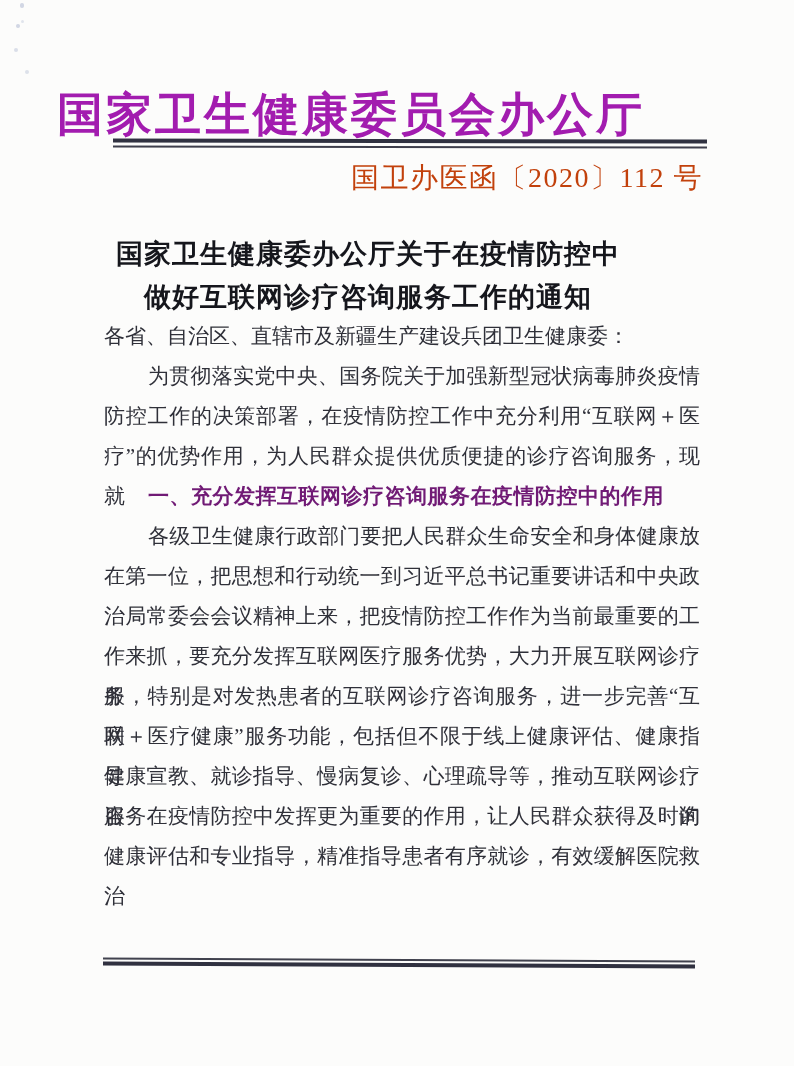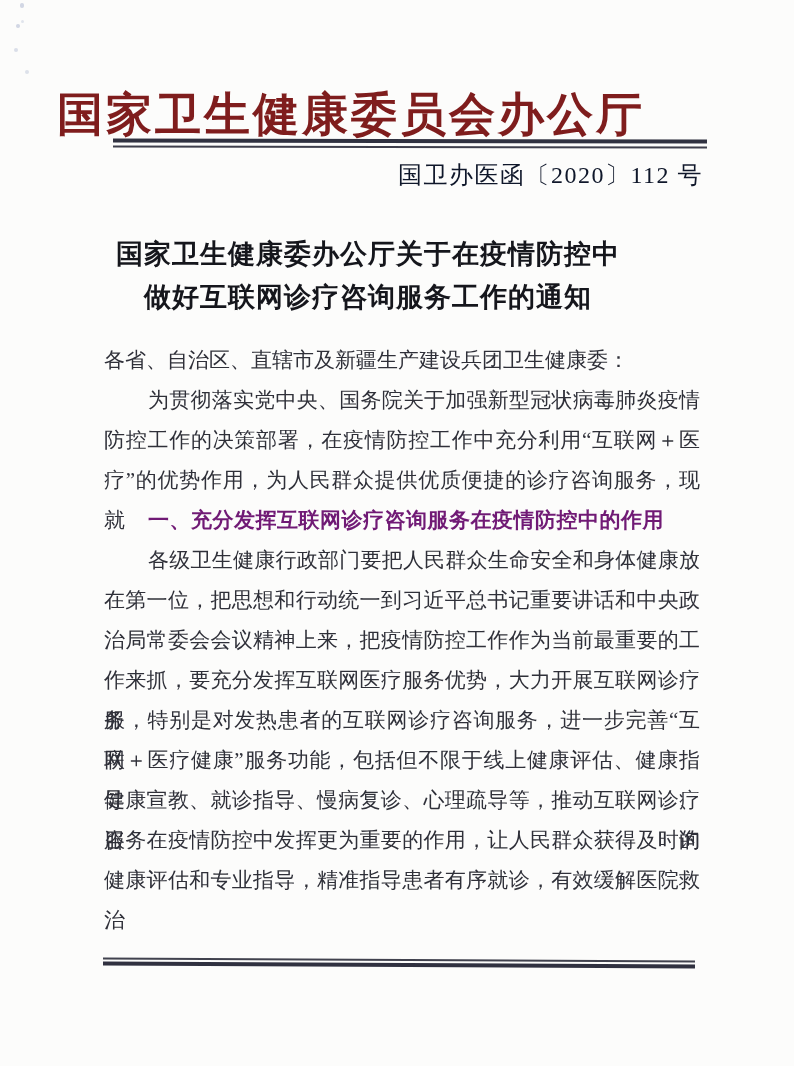--- a/index.html
+++ b/index.html
@@ -15,48 +15,48 @@
   .speck.s2 { left: 21px; top: 20px; width: 3px; height: 3px; background: rgba(100,120,170,0.18);}
   .speck.s3 { left: 16px; top: 24px; width: 4px; height: 4px; }
   .speck.s4 { left: 14px; top: 48px; width: 4px; height: 4px; background: rgba(100,120,170,0.22);}
   .speck.s5 { left: 25px; top: 70px; width: 4px; height: 4px; background: rgba(100,120,170,0.20);}
 
   .masthead {
     position: absolute; top: 84px; left: 0; width: 702px;
     text-align: center;
     font-size: 46px; font-weight: bold;
     letter-spacing: 3px;
-    color: #7f1d1d;
+    color: #a21caf;
     font-family: "Liberation Serif", serif;
     white-space: nowrap;
   }
   .header-rule {
     position: absolute; left: 113px; top: 139px; width: 594px;
     height: 3px;
     border-top: 4px solid #303241;
     border-bottom: 2px solid #3d3e4b;
     transform: rotate(0.08deg);
   }
   .doc-number {
     position: absolute; top: 159px; right: 91px;
-    font-size: 24px; letter-spacing: 1.5px;
-    color: #0f172a;
+    font-size: 28px; letter-spacing: 1.5px;
+    color: #c2410c;
     white-space: nowrap;
   }
   .title-block {
     position: absolute; top: 233px; left: 0; width: 736px;
     text-align: center;
     font-family: "Liberation Sans", sans-serif;
     font-weight: bold;
     font-size: 27px; line-height: 43px;
     letter-spacing: 1px;
     color: #15161c;
   }
   .body-text {
-    position: absolute; left: 104px; top: 340px; width: 596px;
+    position: absolute; left: 104px; top: 316px; width: 596px;
     font-size: 21px;
     color: #2f3039;
     font-family: "Liberation Serif", serif;
   }
   .line { height: 40px; line-height: 40px; white-space: nowrap; }
   .line.just { text-align: justify; text-align-last: justify; white-space: normal; }
   .line.indent { text-indent: 44px; }
   .line.bold {
     font-weight: bold;
     font-family: "Liberation Sans", sans-serif;

